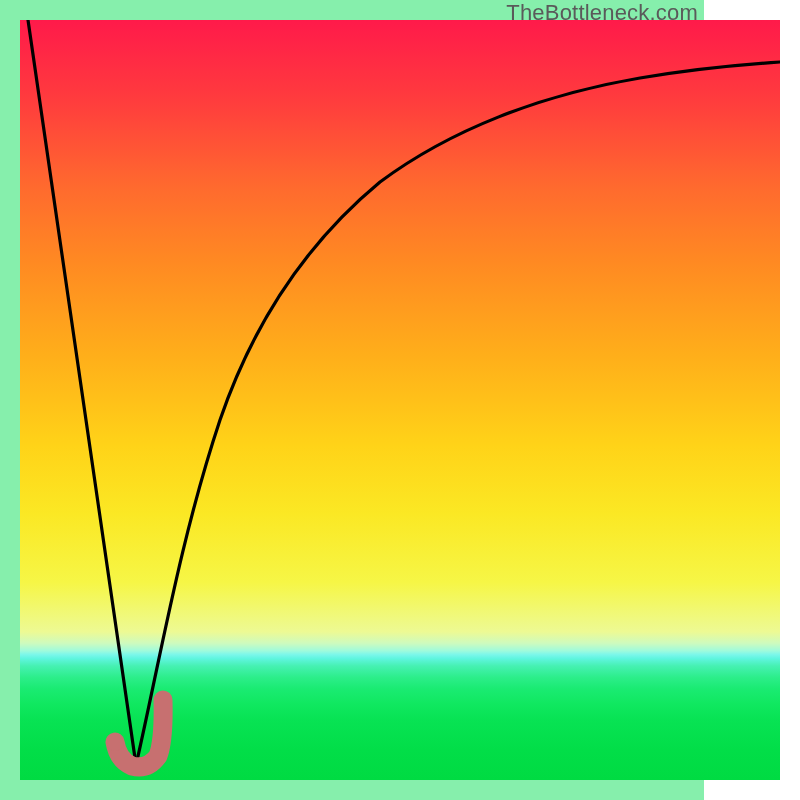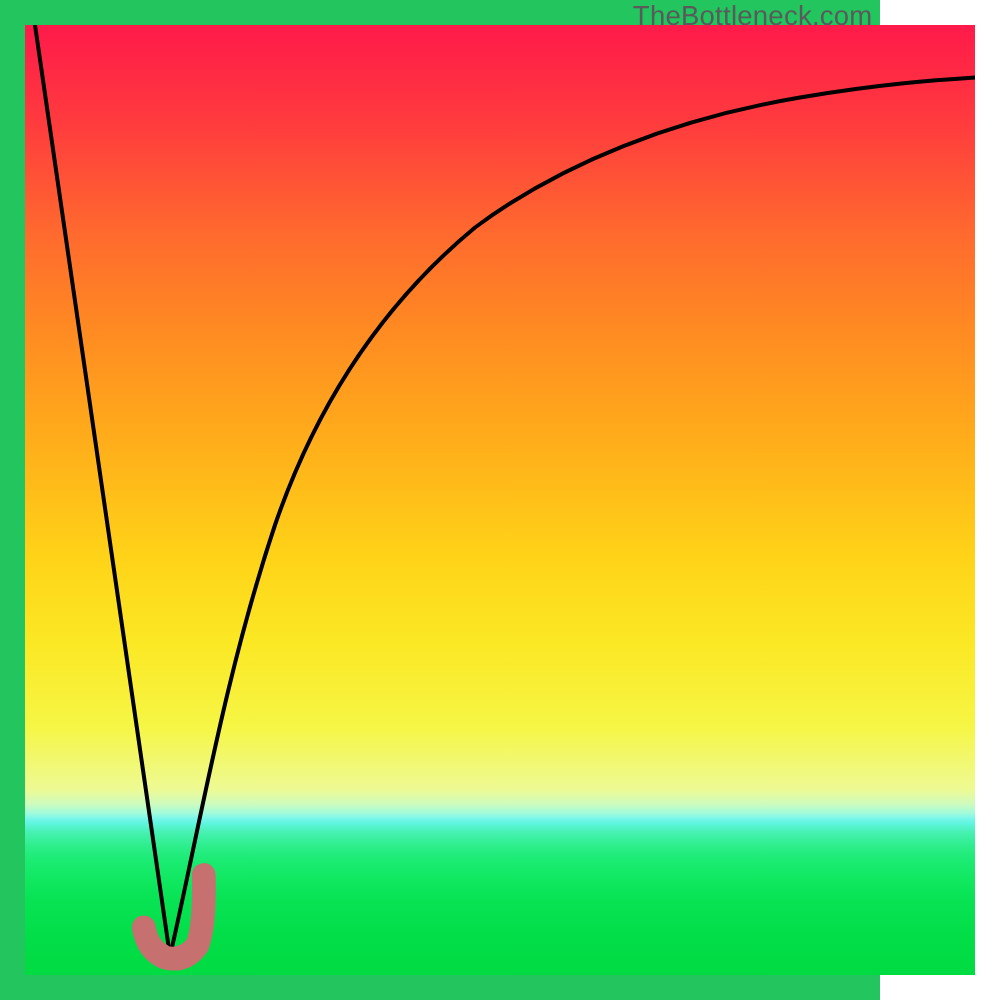--- a/index.html
+++ b/index.html
@@ -7,21 +7,21 @@
     padding: 0;
     width: 800px;
     height: 800px;
     overflow: hidden;
     font-family: Arial, Helvetica, sans-serif;
   }
   .container {
     position: relative;
     width: 704px;
     height: 800px;
-    background: #22c55e;
+    background: #86efac;
   }
   .plot {
     position: absolute;
     top: 20px;
     left: 20px;
     width: 760px;
     height: 760px;
     background: linear-gradient(
       to bottom,
       #ff1a4a 0%,

